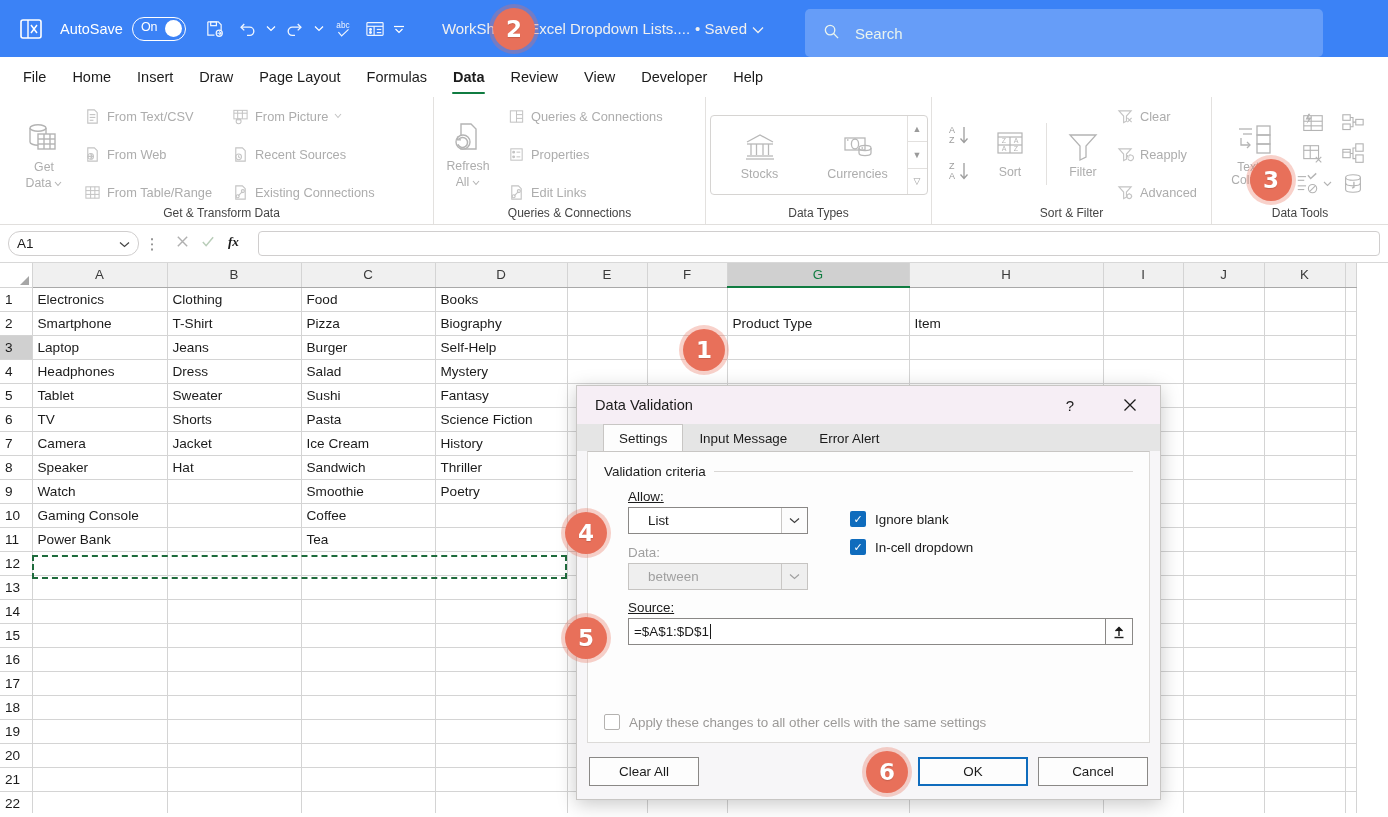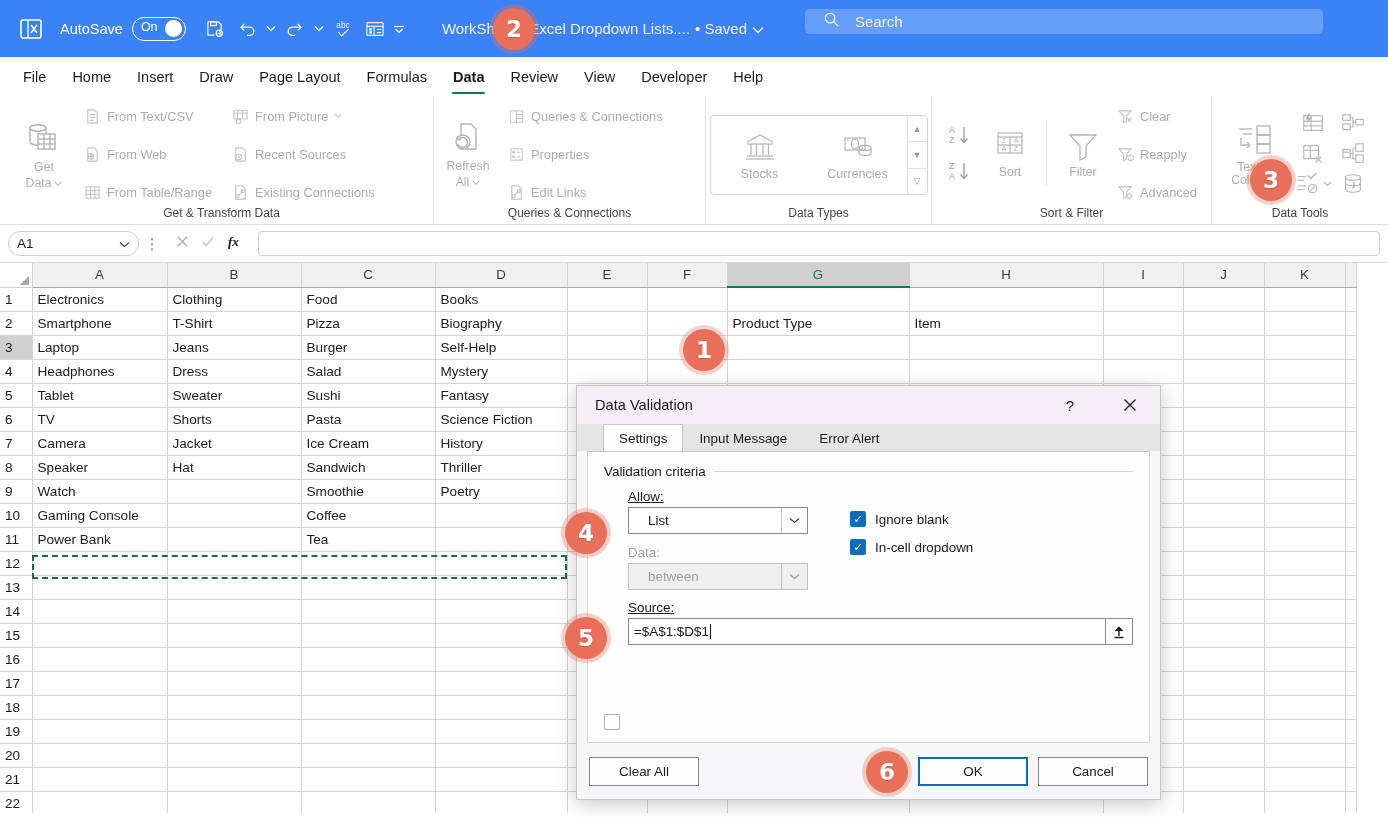--- a/index.html
+++ b/index.html
@@ -46,21 +46,21 @@
     display: flex; align-items: center; justify-content: center;
     opacity: .92;
   }
   .qat-caret { width: 14px; height: 30px; display:flex; align-items:center; justify-content:center; }
   .doc-title {
     color: #f0f0f0; font-size: 15px; margin-left: 36px;
     white-space: nowrap; display: flex; align-items: center; gap: 5px;
   }
   .search-box {
     position: absolute; left: 805px; top: 9px;
-    width: 518px; height: 25px; border-radius: 5px;
+    width: 518px; height: 48px; border-radius: 5px;
     background: rgba(255,255,255,0.22);
     display: flex; align-items: center; padding: 0 18px; gap: 15px;
   }
   .search-box .ph { color: #eaf4ee; font-size: 15px; }
 
   
   .ribbon-tabs {
     height: 40px; background: #ffffff;
     display: flex; align-items: stretch; padding-left: 10px;
     font-size: 14.5px; color: #1b1b1b;
@@ -1229,20 +1229,21 @@
             <path d="M7 2.5 7 11"></path>
               <path d="M3.5 6 7 2.5 10.5 6" fill="#1b1b1b"></path>
               <line x1="2.5" y1="12.5" x2="11.5" y2="12.5"></line>
           </svg>
         </div>
       </div>
     </div>
 
     <div class="apply-row">
       <span class="cb empty"></span>
+      <label>Apply these changes to all other cells with the same settings</label>
     </div>
   </div>
 
   <div class="dlg-footer">
     <div class="btn">Clear All</div>
     <div class="spacer"></div>
     <div class="btn primary">OK</div>
     <div class="btn">Cancel</div>
   </div>
 </div>

